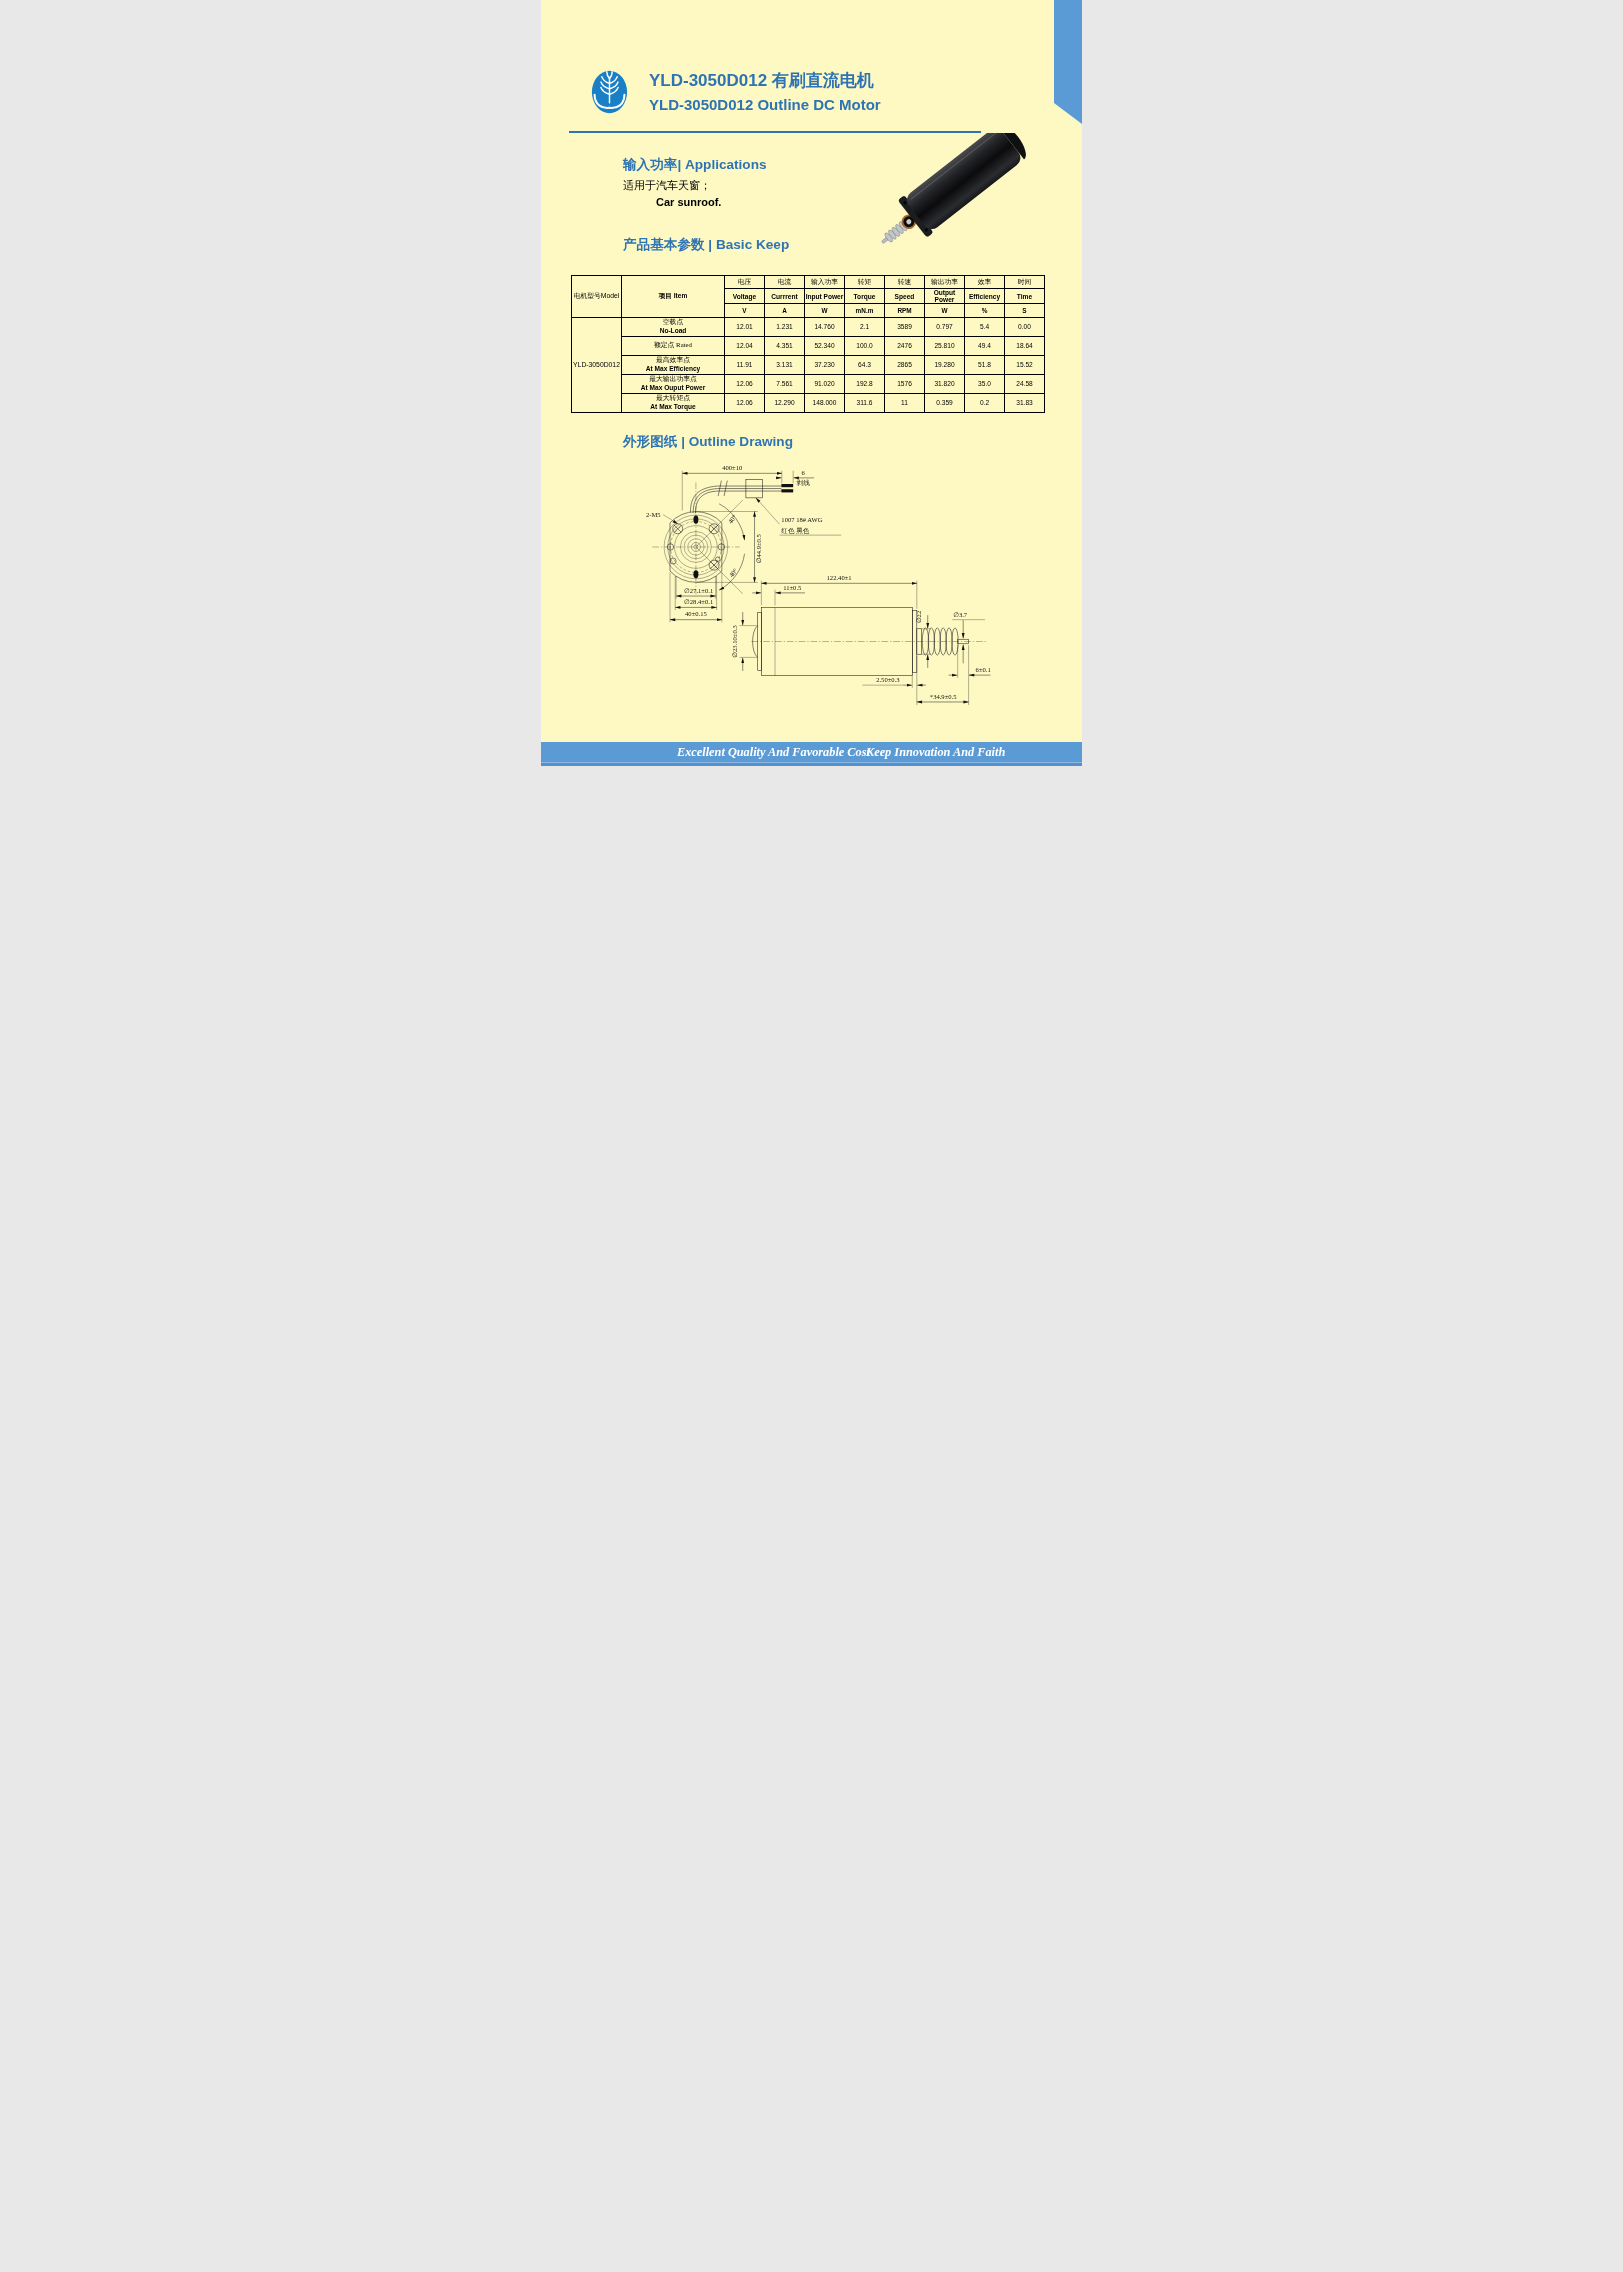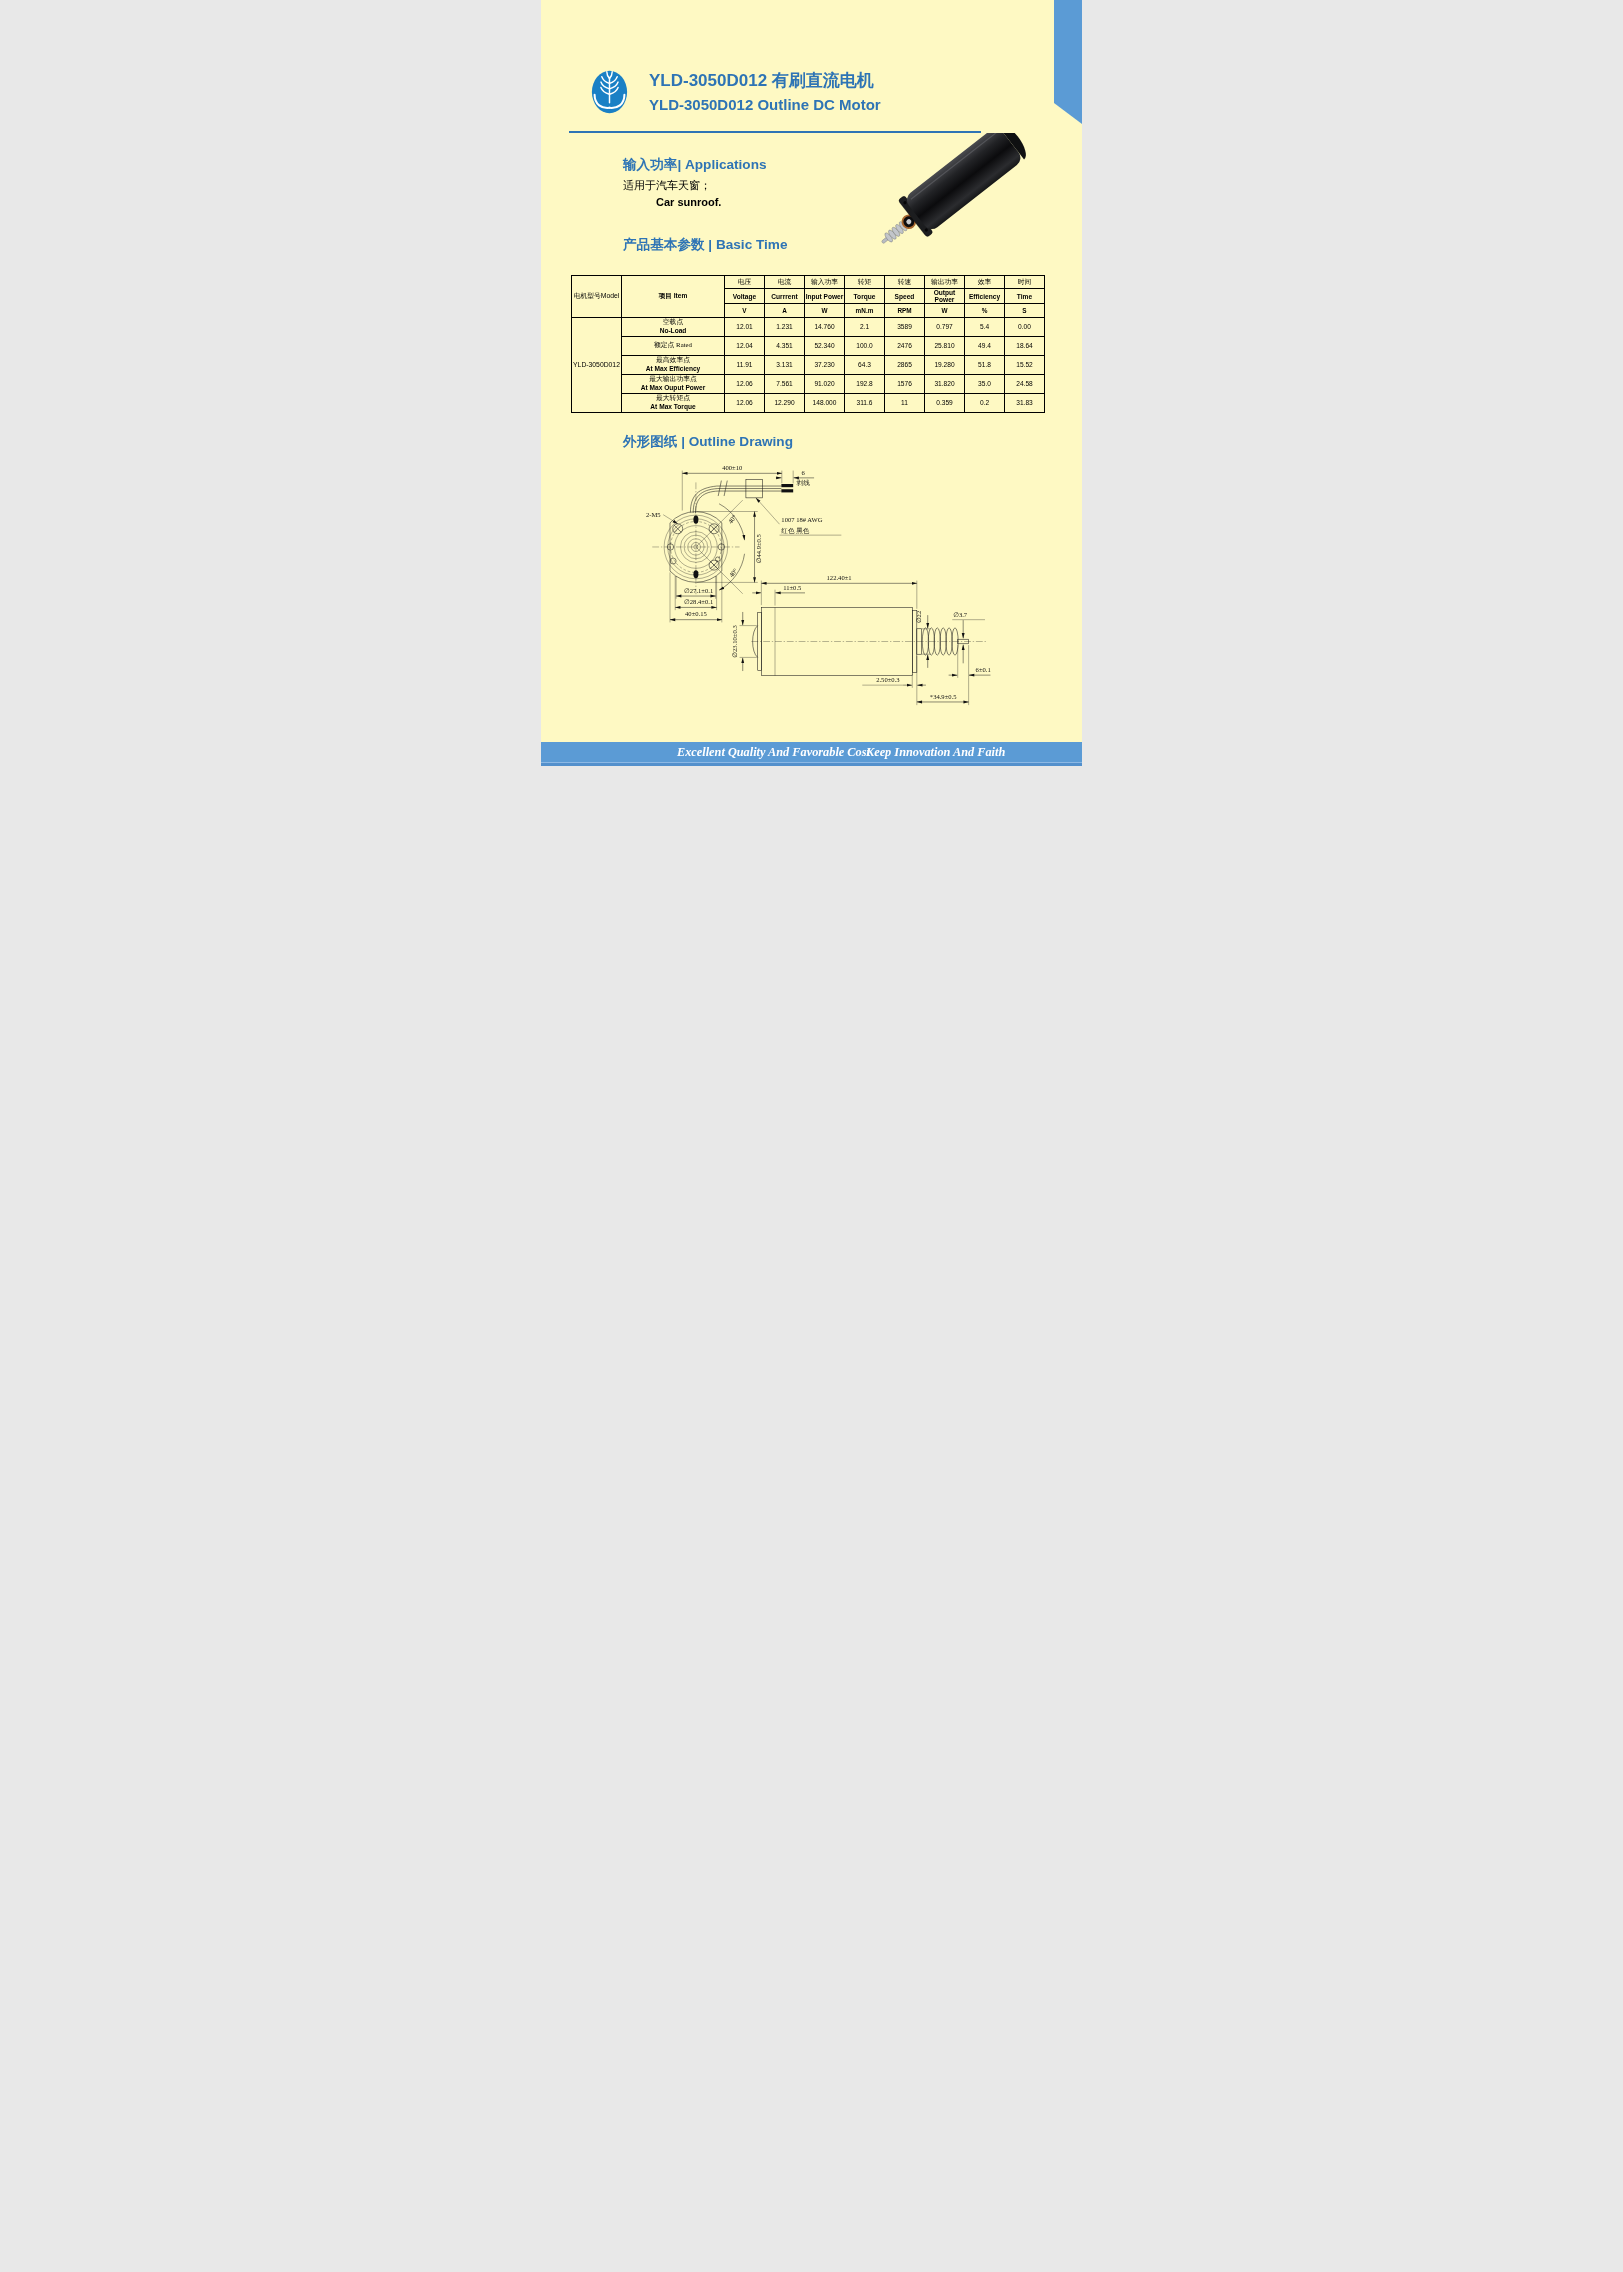--- a/index.html
+++ b/index.html
@@ -107,21 +107,21 @@
       <circle cx="8" cy="0" r="5.5" fill="#c8c9cc"></circle>
       <rect x="18" y="-52" width="18" height="104" rx="7" fill="#1c1d1f" stroke="#000" stroke-width="0.6"></rect>
       <circle cx="27" cy="-38" r="3.5" fill="#060607"></circle>
       <circle cx="27" cy="38" r="3.5" fill="#060607"></circle>
       <rect x="30" y="-48" width="262" height="96" rx="20" fill="url(#bodyg)"></rect>
       <path d="M292,-48 a20,48 0 0 1 0,96 z" fill="#0f1011"></path>
       <line x1="42" y1="-36" x2="286" y2="-36" stroke="#6a6b70" stroke-width="2.5" opacity="0.55"></line>
     </g>
   </svg>
 
-  <div id="specs-heading" class="section-heading">产品基本参数 | Basic Time</div>
+  <div id="specs-heading" class="section-heading">产品基本参数 | Basic Keep</div>
 
   <table id="specs-table">
     <colgroup>
       <col style="width:50px">
         <col style="width:103px">
       <col style="width:40px">
         <col style="width:40px">
         <col style="width:40px">
         <col style="width:40px">
       <col style="width:40px">

